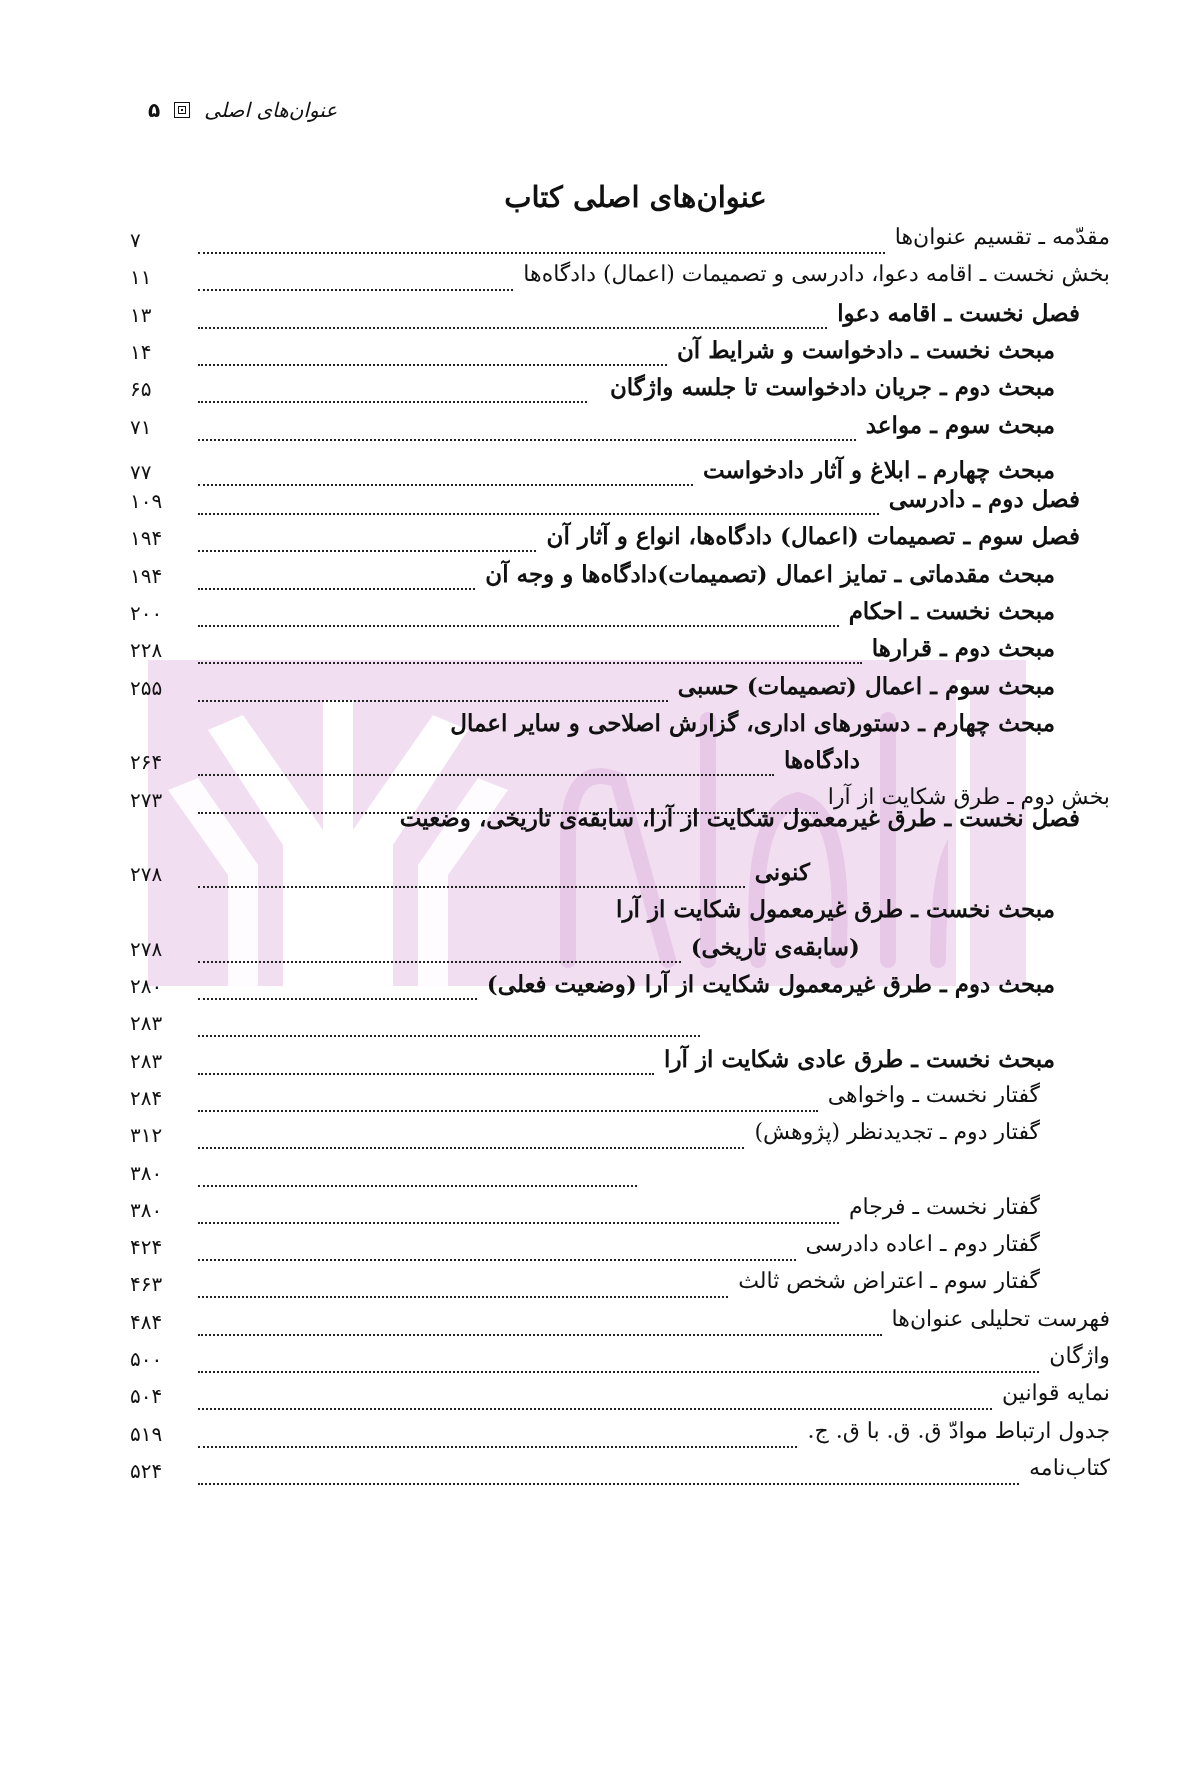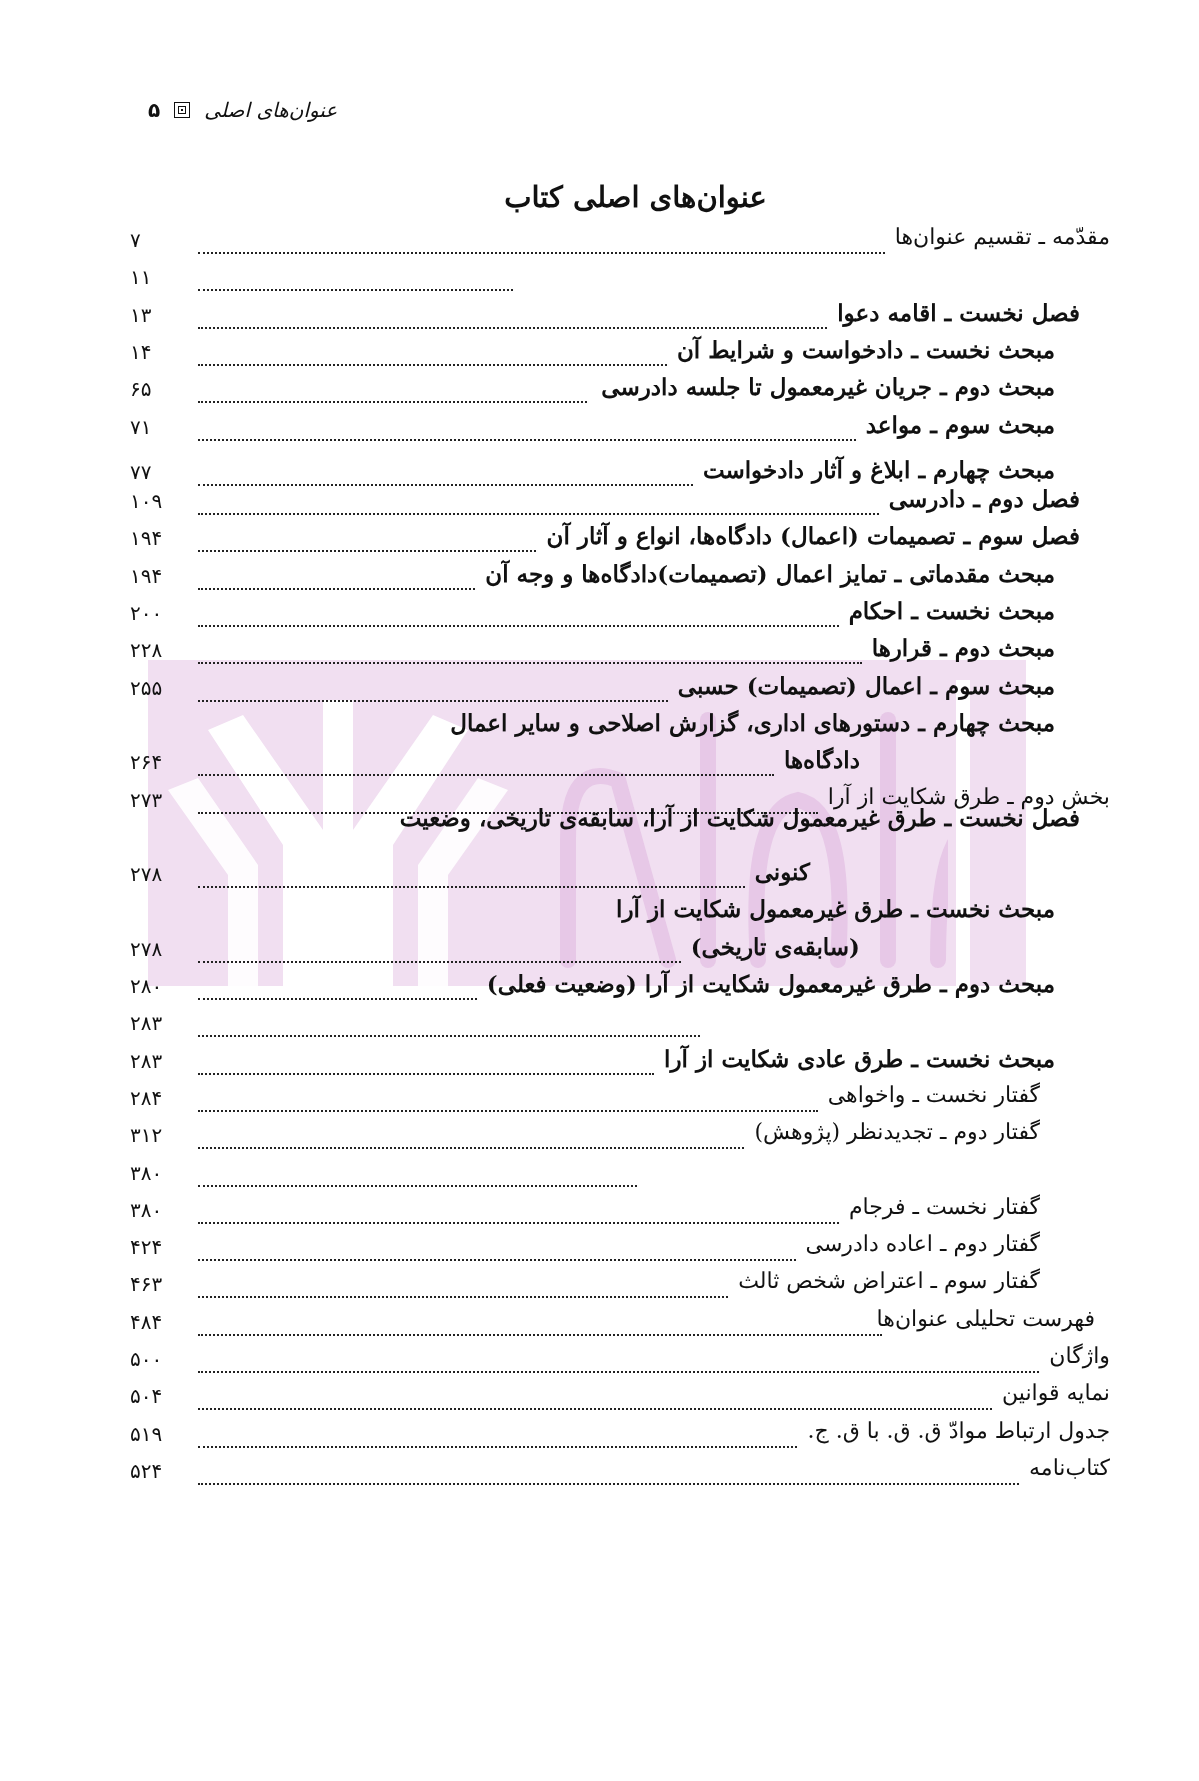--- a/index.html
+++ b/index.html
@@ -101,35 +101,36 @@
   <div class="toc-title">عنوان‌های اصلی کتاب</div>
 
   <div class="toc" id="toc">
       <div class="row" style="top: 0px;">
         <span class="num">۷</span>
         <span class="label plain" style="font-size: 22px; right: 89px; text-align: right;">مقدّمه ـ تقسیم عنوان‌ها</span>
         <span class="dots" style="left: 198px; width: 686.672px;"></span>
       </div>
       <div class="row" style="top: 37.3px;">
         <span class="num">۱۱</span>
+        <span class="label plain" style="font-size: 22px; right: 89px;">بخش نخست ـ اقامه دعوا، دادرسی و تصمیمات (اعمال) دادگاه‌ها</span>
         <span class="dots" style="left: 198px; width: 315.328px;"></span>
       </div>
       <div class="row" style="top: 74.6px;">
         <span class="num">۱۳</span>
         <span class="label bold" style="font-size: 23px; right: 119px;">فصل نخست ـ اقامه دعوا</span>
         <span class="dots" style="left: 198px; width: 629.234px;"></span>
       </div>
       <div class="row" style="top: 111.9px;">
         <span class="num">۱۴</span>
         <span class="label bold" style="font-size: 23px; right: 144px;">مبحث نخست ـ دادخواست و شرایط آن</span>
         <span class="dots" style="left: 198px; width: 468.969px;"></span>
       </div>
       <div class="row" style="top: 149.2px;">
         <span class="num">۶۵</span>
-        <span class="label bold" style="font-size: 23px; right: 144px;">مبحث دوم ـ جریان غیرمعمول تا جلسه دادرسی</span>
+        <span class="label bold" style="font-size: 23px; right: 144px;">مبحث دوم ـ جریان دادخواست تا جلسه واژگان</span>
         <span class="dots" style="left: 198px; width: 388.984px;"></span>
       </div>
       <div class="row" style="top: 186.5px;">
         <span class="num">۷۱</span>
         <span class="label bold" style="font-size: 23px; right: 144px;">مبحث سوم ـ مواعد</span>
         <span class="dots" style="left: 198px; width: 657.766px;"></span>
       </div>
       <div class="row" style="top: 232px;">
         <span class="num">۷۷</span>
         <span class="label bold" style="font-size: 23px; right: 144px;">مبحث چهارم ـ ابلاغ و آثار دادخواست</span>
@@ -232,21 +233,21 @@
         <span class="label plain" style="font-size: 22px; right: 159px;">گفتار دوم ـ اعاده دادرسی</span>
         <span class="dots" style="left: 198px; width: 597.594px;"></span>
       </div>
       <div class="row" style="top: 1044.4px;">
         <span class="num">۴۶۳</span>
         <span class="label plain" style="font-size: 22px; right: 159px;">گفتار سوم ـ اعتراض شخص ثالث</span>
         <span class="dots" style="left: 198px; width: 530.141px;"></span>
       </div>
       <div class="row" style="top: 1081.7px;">
         <span class="num">۴۸۴</span>
-        <span class="label plain" style="font-size: 22px; right: 104px;">فهرست تحلیلی عنوان‌ها</span>
+        <span class="label plain" style="font-size: 22px; right: 89px;">فهرست تحلیلی عنوان‌ها</span>
         <span class="dots" style="left: 198px; width: 683.609px;"></span>
       </div>
       <div class="row" style="top: 1119px;">
         <span class="num">۵۰۰</span>
         <span class="label plain" style="font-size: 22px; right: 89px;">واژگان</span>
         <span class="dots" style="left: 198px; width: 841.297px;"></span>
       </div>
       <div class="row" style="top: 1156.3px;">
         <span class="num">۵۰۴</span>
         <span class="label plain" style="font-size: 22px; right: 89px;">نمایه قوانین</span>

